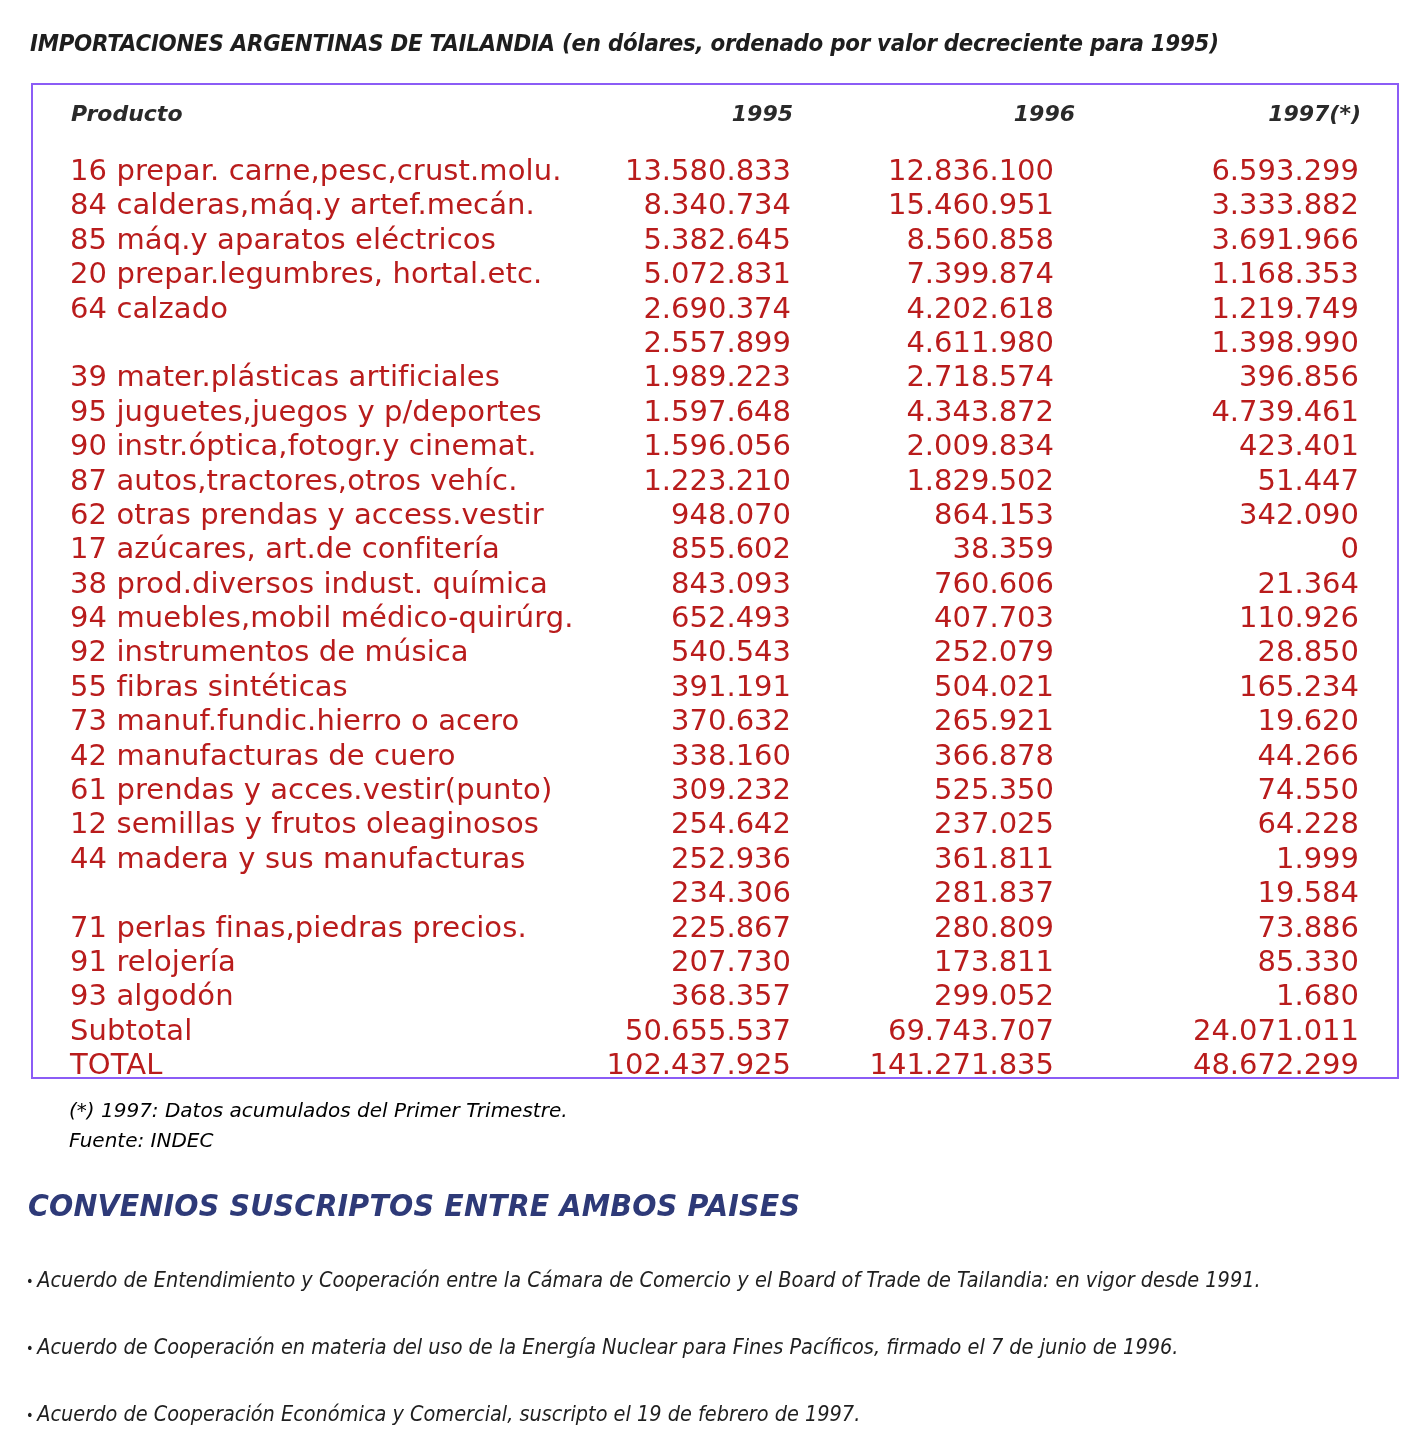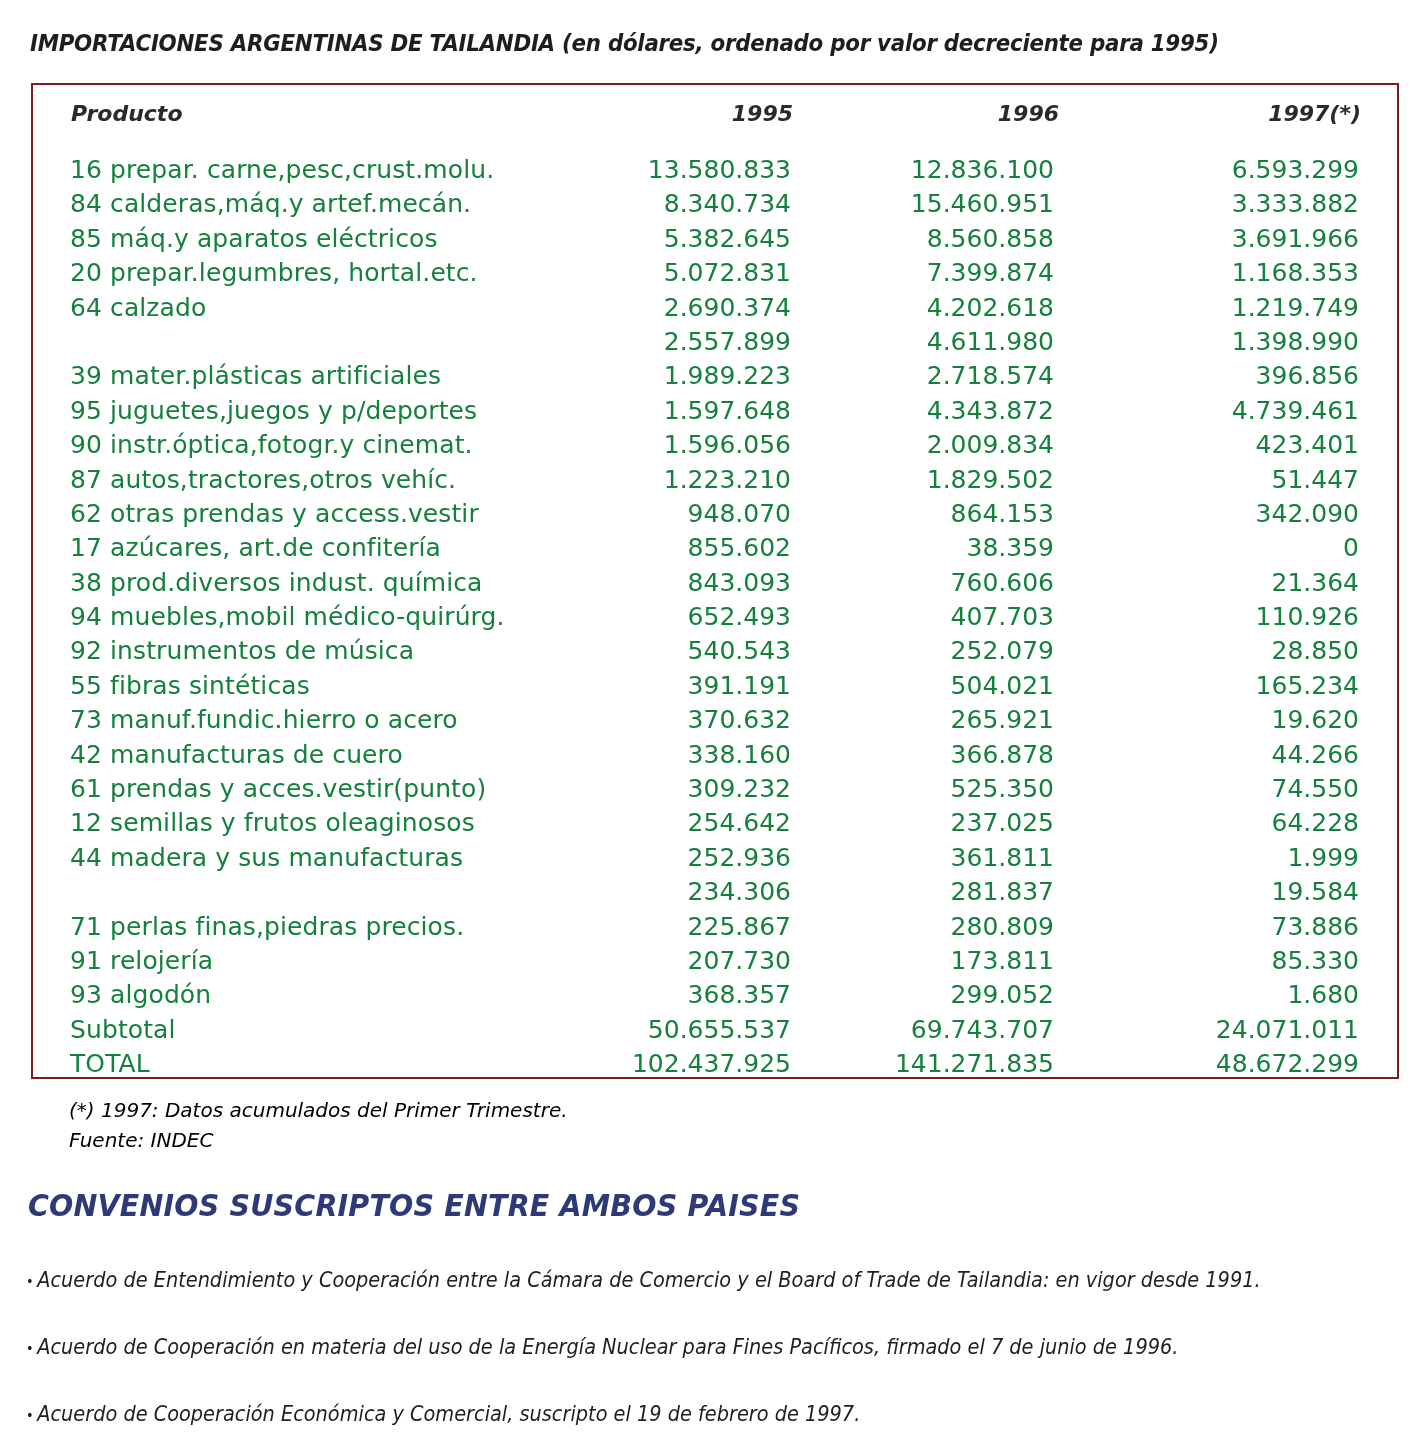--- a/index.html
+++ b/index.html
@@ -30,48 +30,48 @@
     }
     .title .sub {
       font-weight: bold;
     }
     .table-box {
       position: absolute;
       left: 31px;
       top: 83px;
       width: 1368px;
       height: 996px;
-      border: 2px solid #7f1d1d;
+      border: 2px solid #8b5cf6;
       box-sizing: border-box;
     }
     .hdr {
       position: absolute;
       top: 16px;
       font-size: 22px;
       font-style: italic;
       font-weight: bold;
       color: #2a2a2a;
     }
     .hdr.prod { left: 38px; }
     .hdr.c1 { right: 604px; text-align: right; }
-    .hdr.c2 { right: 338px; text-align: right; }
+    .hdr.c2 { right: 322px; text-align: right; }
     .hdr.c3 { right: 36px; text-align: center; }
 
     .rows {
       position: absolute;
       left: 0;
       top: 68px;
       width: 100%;
     }
     .row {
       position: relative;
       height: 34.4px;
-      font-size: 25px;
+      font-size: 29px;
       line-height: 34px;
-      color: #15803d;
+      color: #b91c1c;
     }
     .row .prod {
       position: absolute;
       left: 37px;
       white-space: nowrap;
       letter-spacing: 0.1px;
     }
     .row .v {
       position: absolute;
       text-align: right;

